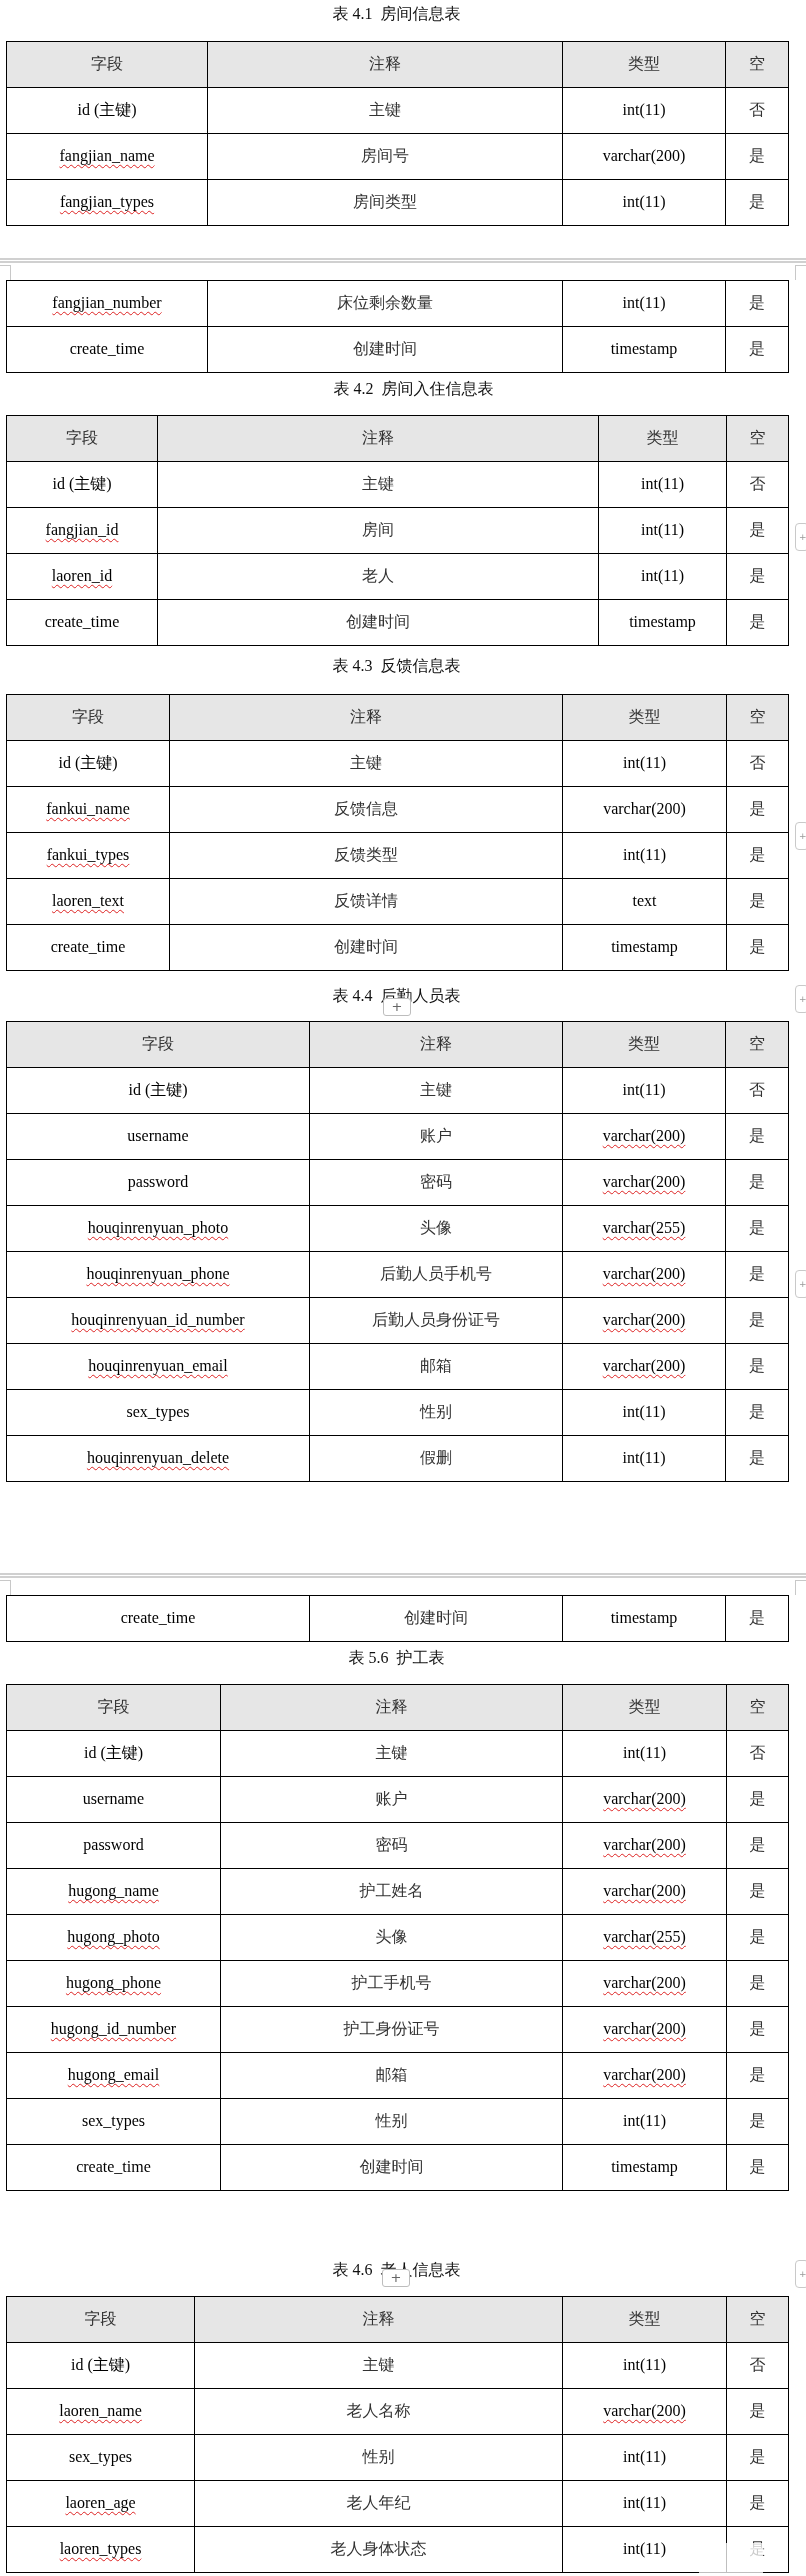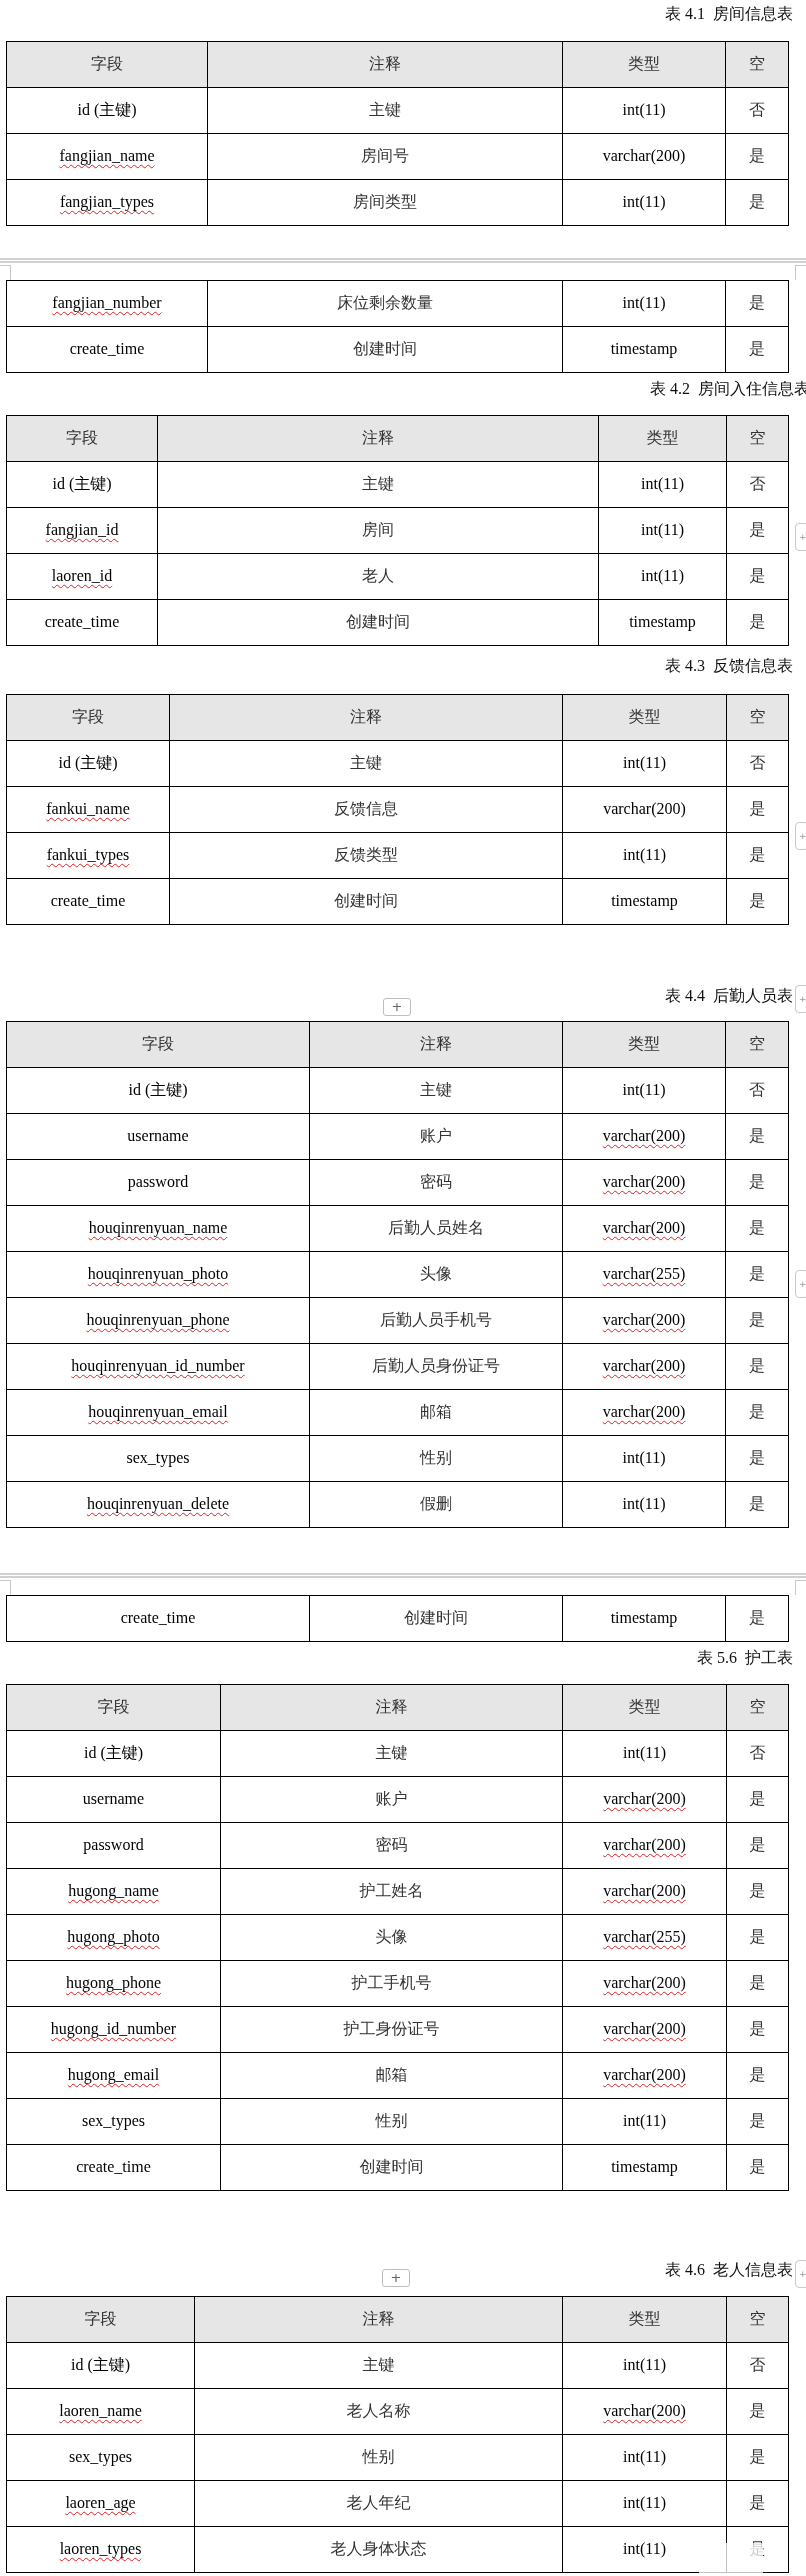--- a/index.html
+++ b/index.html
@@ -1,18 +1,18 @@
 <!DOCTYPE html>
 <html><head>
 <meta charset="utf-8">
 <style>
   html, body { margin:0; padding:0; background:#ffffff; }
   body { width:806px; height:2576px; position:relative; overflow:hidden;
          font-family:"Liberation Serif","DejaVu Serif",serif; color:#000; }
-  .caption { position:absolute; left:0; width:793px; text-align:right;
+  .caption { position:absolute; left:0; width:793px; text-align:center;
              font-size:16px; line-height:20px; color:#111; white-space:pre; }
   table.db { position:absolute; left:6px; width:781px; border-collapse:collapse;
              table-layout:fixed; font-size:16px; }
   table.db td, table.db th { border:1.5px solid #000; height:45px; padding:0;
              text-align:center; vertical-align:top; font-weight:normal; }
   table.db th { background:#e6e6e6; color:#333; }
   table.db td .t, table.db th .t { display:block; padding-top:12px; line-height:20px; }
   .zh { color:#333; }
   .sp { text-decoration:underline wavy #d22; text-decoration-thickness:1px; text-underline-offset:3px; }
   .pagebreak { position:absolute; left:0; width:806px; height:5px;
@@ -285,20 +285,34 @@
         </td>
     <td>
           <span class="t">int(11)</span>
         </td>
     <td>
           <span class="t zh">是</span>
         </td>
   </tr>
   <tr>
     <td>
+          <span class="t sp">laoren_text</span>
+        </td>
+    <td>
+          <span class="t zh">反馈详情</span>
+        </td>
+    <td>
+          <span class="t">text</span>
+        </td>
+    <td>
+          <span class="t zh">是</span>
+        </td>
+  </tr>
+  <tr>
+    <td>
           <span class="t">create_time</span>
         </td>
     <td>
           <span class="t zh">创建时间</span>
         </td>
     <td>
           <span class="t">timestamp</span>
         </td>
     <td>
           <span class="t zh">是</span>
@@ -370,34 +384,20 @@
         </td>
     <td>
           <span class="t sp">varchar(200)</span>
         </td>
     <td>
           <span class="t zh">是</span>
         </td>
   </tr>
   <tr>
     <td>
-          <span class="t sp">houqinrenyuan_name</span>
-        </td>
-    <td>
-          <span class="t zh">后勤人员姓名</span>
-        </td>
-    <td>
-          <span class="t sp">varchar(200)</span>
-        </td>
-    <td>
-          <span class="t zh">是</span>
-        </td>
-  </tr>
-  <tr>
-    <td>
           <span class="t sp">houqinrenyuan_photo</span>
         </td>
     <td>
           <span class="t zh">头像</span>
         </td>
     <td>
           <span class="t sp">varchar(255)</span>
         </td>
     <td>
           <span class="t zh">是</span>

